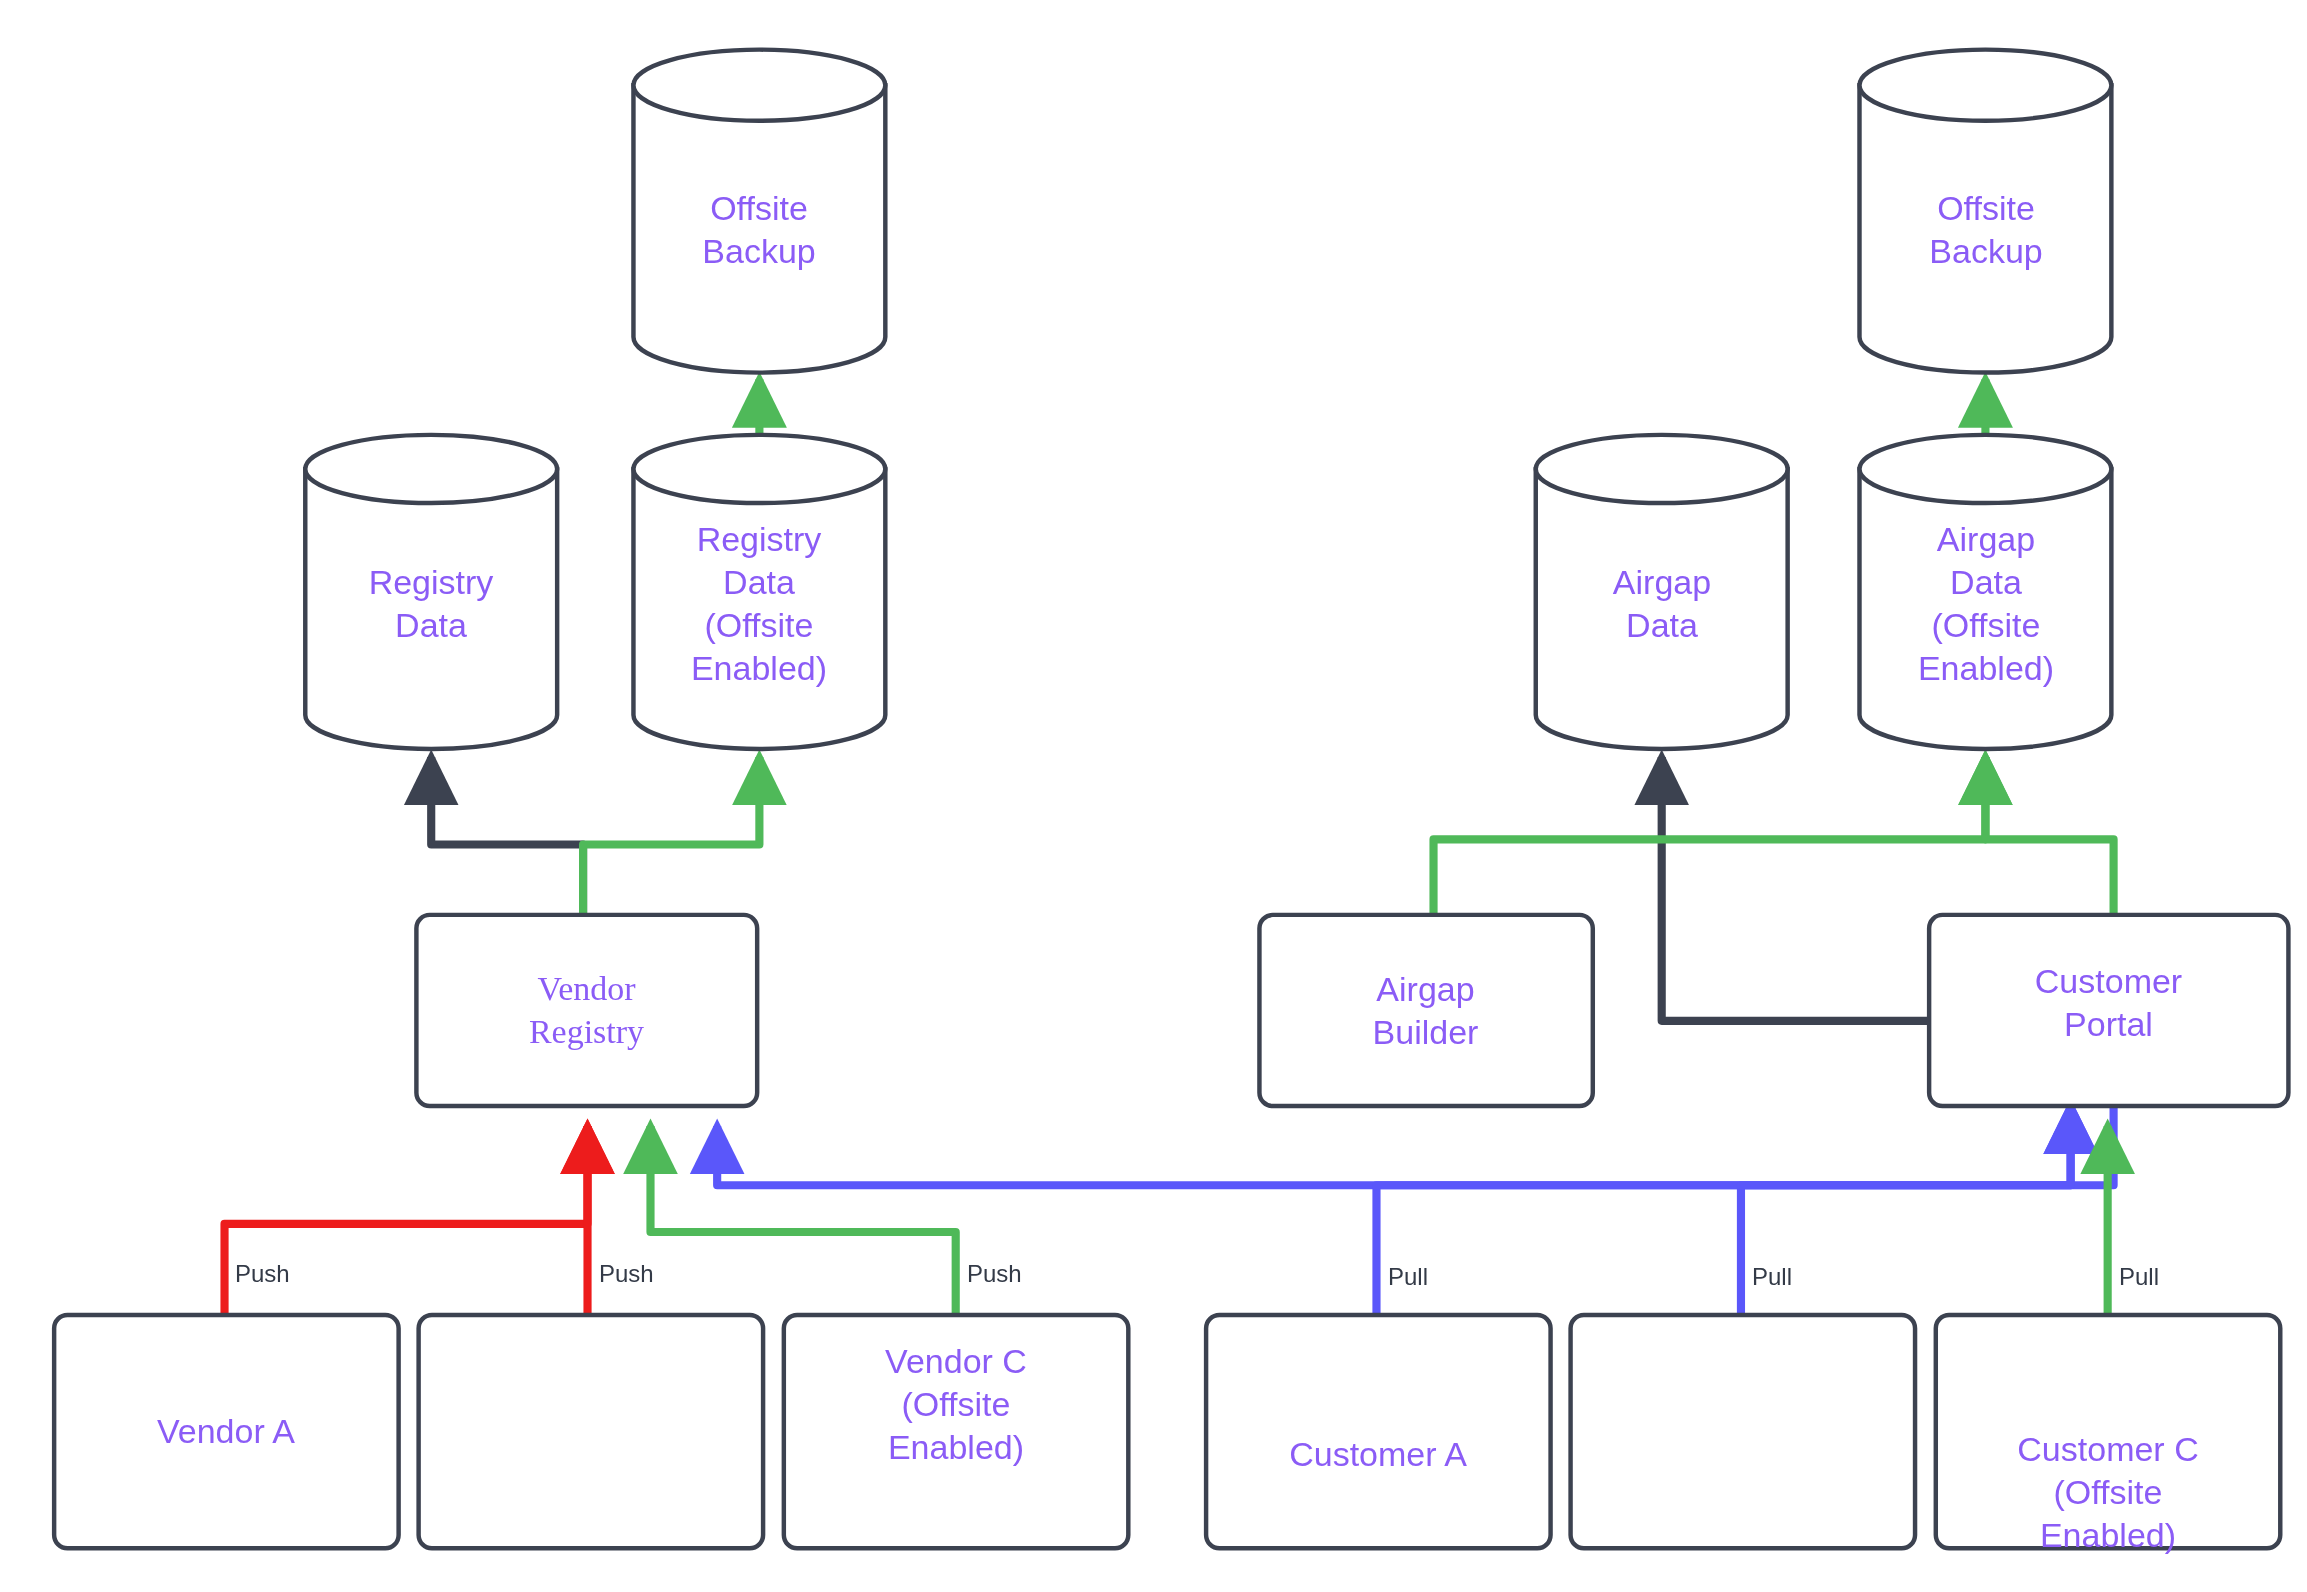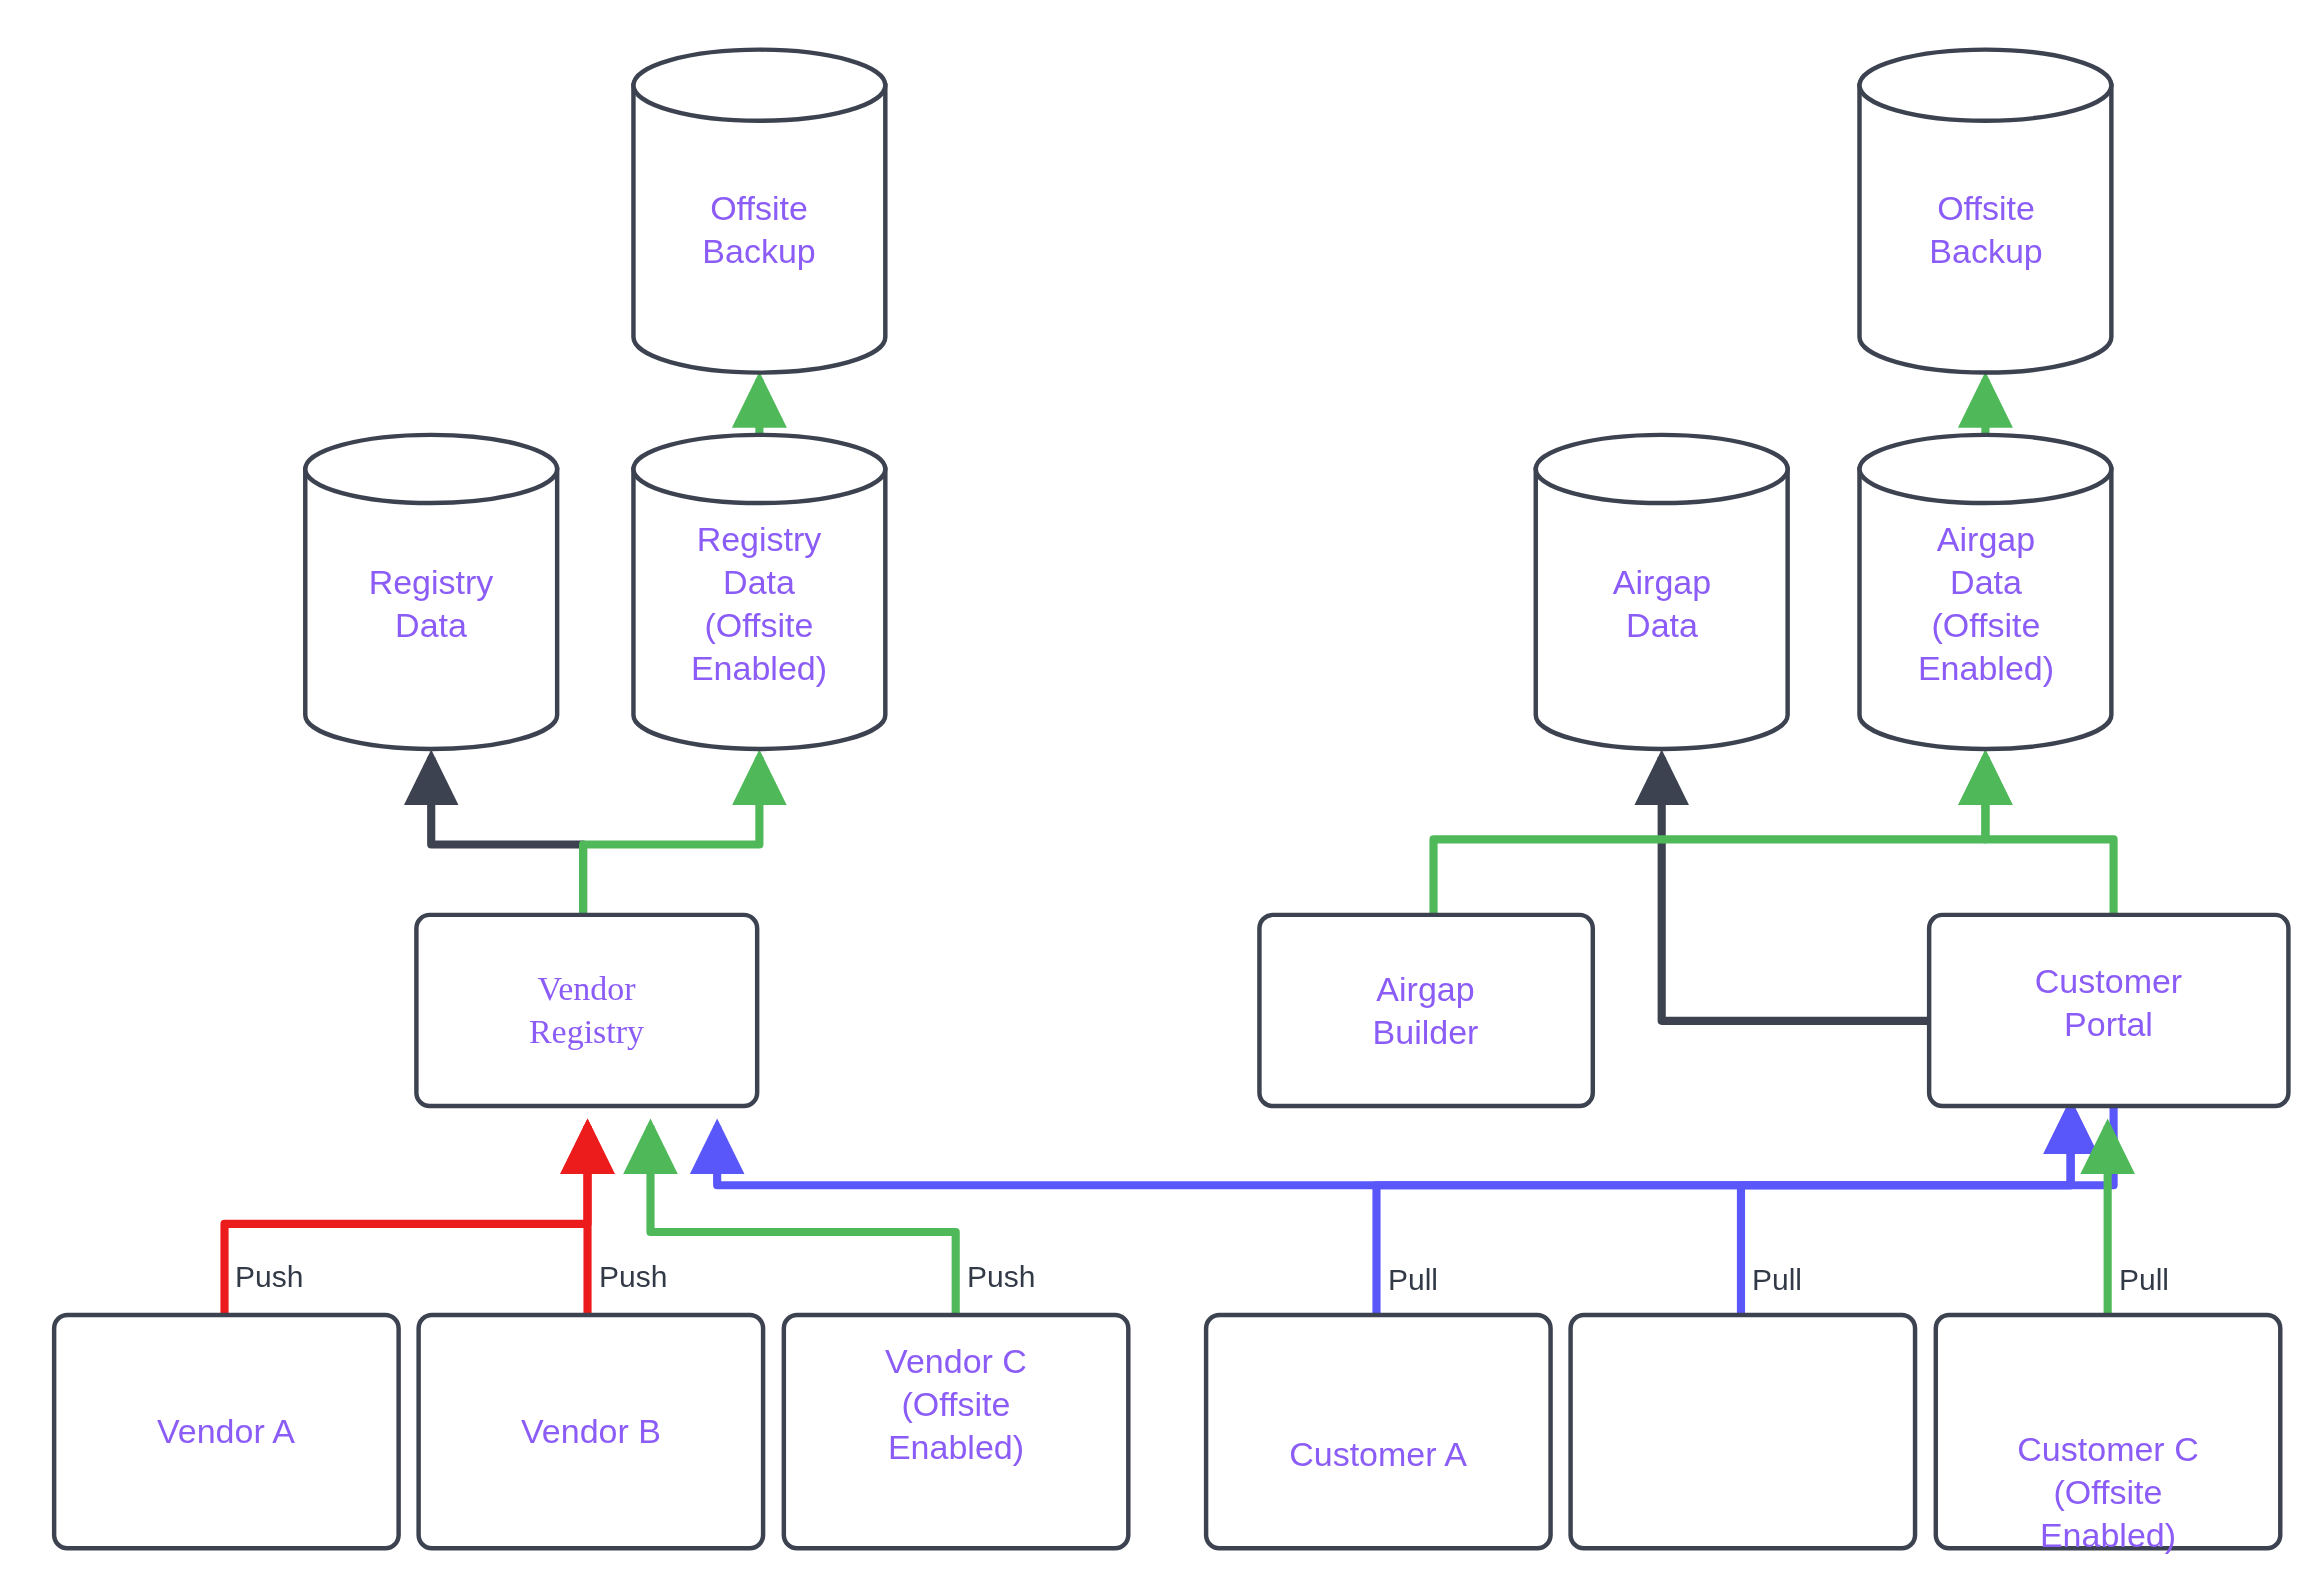--- a/index.html
+++ b/index.html
@@ -34,21 +34,21 @@
     color: #8b5cf6;
     font-size: 34px;
     line-height: 1.26;
     font-family: "Liberation Sans", sans-serif;
     pointer-events: none;
     white-space: pre-line;
   }
   .edge-label {
     position: absolute;
     color: #333a47;
-    font-size: 30px;
+    font-size: 24px;
     line-height: 1;
     font-family: "Liberation Sans", sans-serif;
     white-space: nowrap;
     pointer-events: none;
   }
 </style>
 </head>
 <body>
 
 <div id="stage">
@@ -178,21 +178,20 @@
 Registry</div>
 
   <div class="node-label" style="left:1259px; top:915px; width:333px; height:191px;">Airgap
 Builder</div>
 
   <div class="node-label" style="left:1929px; top:907px; width:359px; height:191px;">Customer
 Portal</div>
 
   <div class="node-label" style="left:54px; top:1315px; width:344px; height:233px;">Vendor A</div>
 
-  <div class="node-label" style="left:419px; top:1315px; width:344px; height:233px;">Vendor B</div>
 
   <div class="node-label" style="left:784px; top:1288px; width:344px; height:233px;">Vendor C
 (Offsite
 Enabled)</div>
 
   <div class="node-label" style="left:1206px; top:1338px; width:344px; height:233px;">Customer A</div>
 
 
   <div class="node-label" style="left:1936px; top:1376px; width:344px; height:233px;">Customer C
 (Offsite

